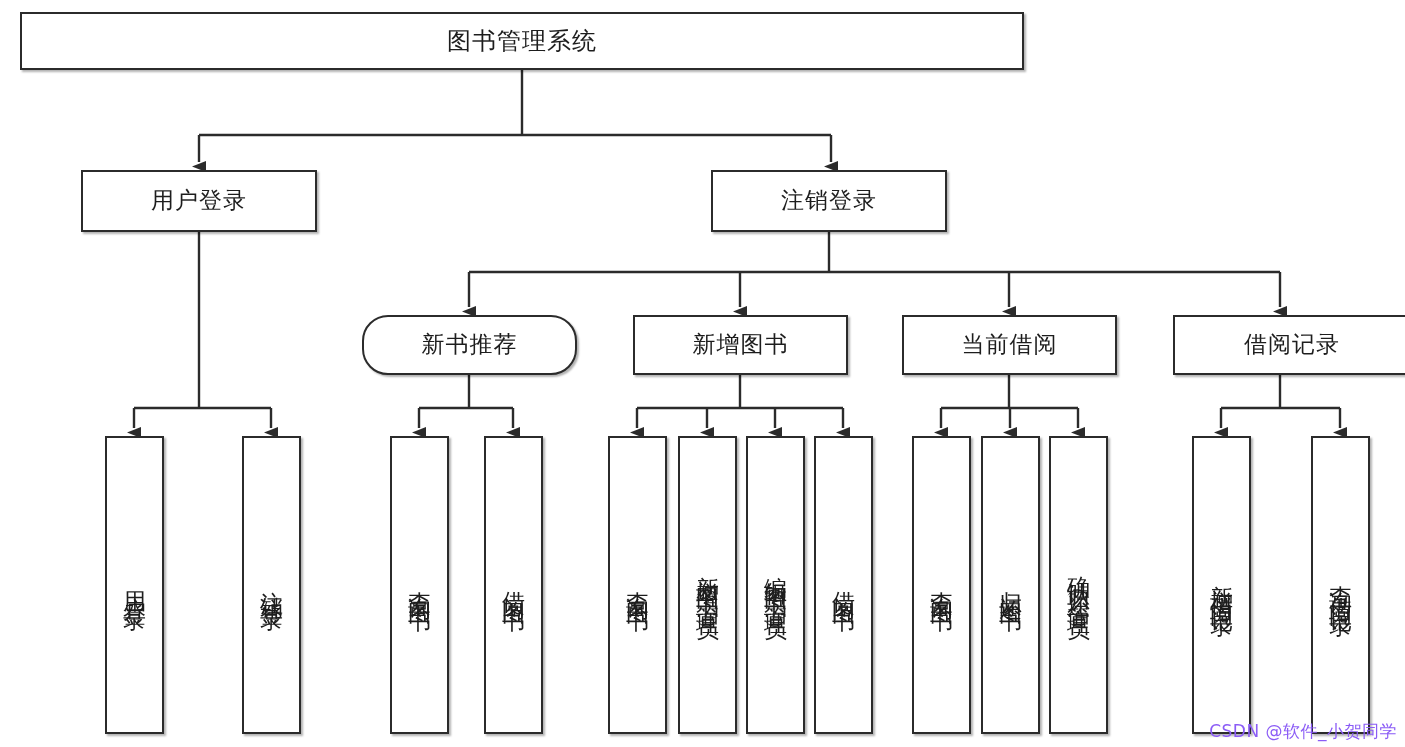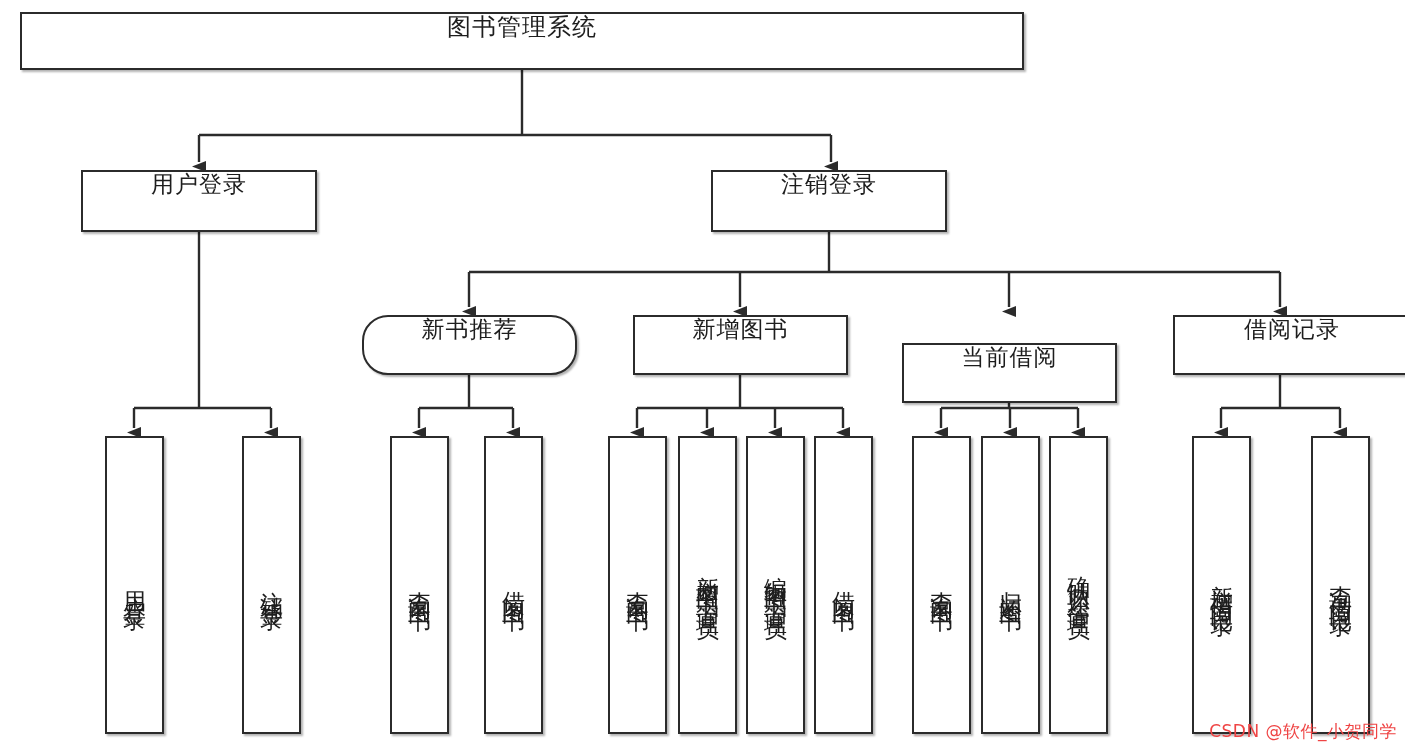--- a/index.html
+++ b/index.html
@@ -13,21 +13,21 @@
   }
   #canvas{position:absolute;left:0;top:0;width:1405px;height:747px;}
   
   .node{
     position:absolute;
     box-sizing:border-box;
     background:#ffffff;
     border:2.5px solid #2b2b2b;
     box-shadow:2px 2px 2px rgba(0,0,0,0.30);
     display:flex;
-    align-items:flex-start;
+    align-items:center;
     justify-content:center;
     color:#1d1d1d;
   }
   .node.h{ 
     font-size:23px;
     letter-spacing:1px;
     line-height:1.1;
   }
   .node.root{font-size:24px;}
   .node.v{ 
@@ -43,21 +43,21 @@
     line-height:1.0;
     white-space:nowrap;
     display:block;
     text-align:center;
   }
   #watermark{
     position:absolute;
     right:8px;
     bottom:4px;
     font-size:17px;
-    color:#ef4444;
+    color:#8b5cf6;
     letter-spacing:0.5px;
     white-space:nowrap;
     pointer-events:none;
     font-family:"DejaVu Sans","Liberation Sans",sans-serif;
   }
   svg{display:block;}
   .conn{stroke:#2b2b2b;stroke-width:2.4;fill:none;}
   .arrow{fill:#2b2b2b;}
 </style>
 </head>
@@ -124,21 +124,21 @@
 </div>
 
 <div class="node h" style="left:362px;top:315px;width:215px;height:60px;border-radius:26px;">
   <span>新书推荐</span>
 </div>
 
 <div class="node h" style="left:633px;top:315px;width:215px;height:60px;">
   <span>新增图书</span>
 </div>
 
-<div class="node h" style="left:902px;top:315px;width:215px;height:60px;margin-top:28px;">
+<div class="node h" style="left:902px;top:315px;width:215px;height:60px;">
   <span>当前借阅</span>
 </div>
 
 <div class="node h" style="left:1173px;top:315px;width:238px;height:60px;">
   <span>借阅记录</span>
 </div>
 
 <div class="node v" style="left:105px;top:436px;width:59px;height:298px;">
   <span class="vtext">用户登录</span>
 </div>

